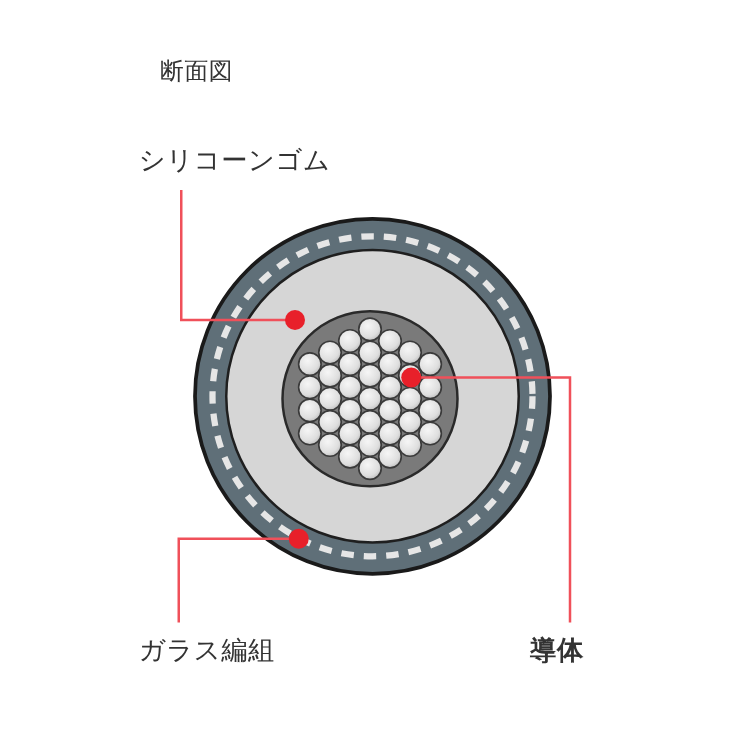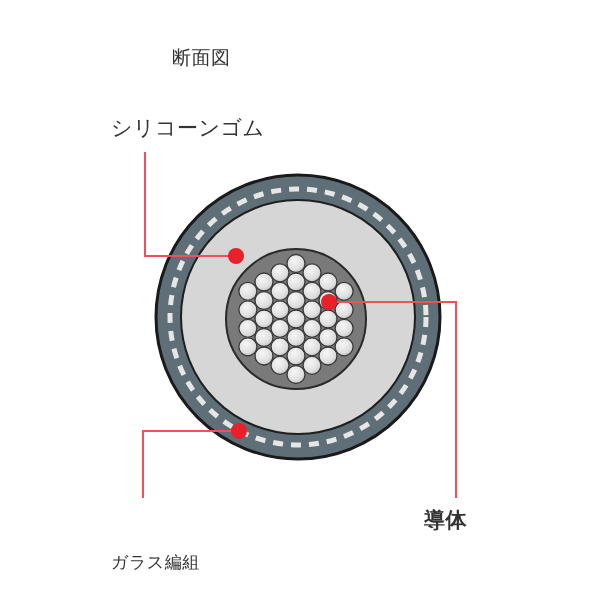--- a/index.html
+++ b/index.html
@@ -1,21 +1,21 @@
 <!DOCTYPE html>
 <html><head>
   <meta charset="utf-8">
   <style>
     html, body { margin: 0; padding: 0; background: #ffffff; }
     body { width: 600px; height: 600px; position: relative; overflow: hidden;
            font-family: "DejaVu Sans", "Liberation Sans", sans-serif; }
     .label { position: absolute; color: #333333; font-size: 20px; line-height: 1; white-space: nowrap; letter-spacing: 0.5px; }
-    #title { left: 128px; top: 48px; font-size: 19px; margin-left: 44px; }
+    #title { left: 128px; top: 48px; font-size: 19px; }
     #lbl-silicone { left: 111px; top: 118px; font-size: 21px; }
-    #lbl-glass { left: 111px; top: 510px; font-size: 17px; margin-top: 44px; }
+    #lbl-glass { left: 111px; top: 510px; font-size: 21px; }
     #lbl-conductor { left: 424px; top: 510px; font-size: 21px; font-weight: bold; }
     svg.diagram { position: absolute; left: 0; top: 0; }
   </style>
 </head>
 <body>
 
 <div class="label" id="title">断面図</div>
 <div class="label" id="lbl-silicone">シリコーンゴム</div>
 <div class="label" id="lbl-glass">ガラス編組</div>
 <div class="label" id="lbl-conductor">導体</div>

